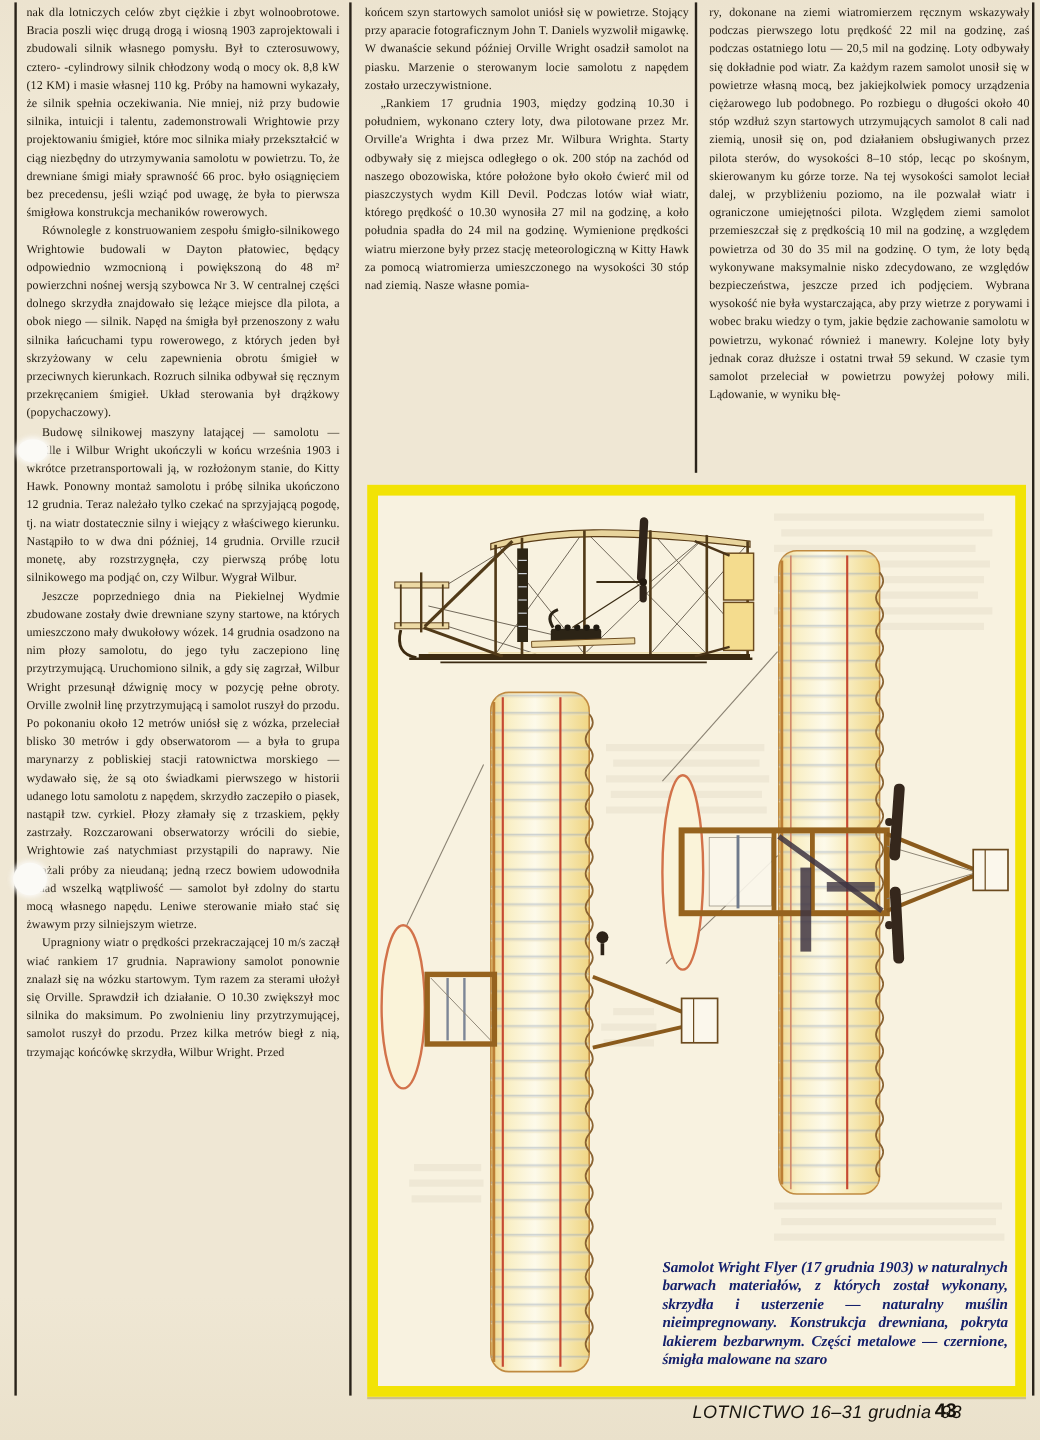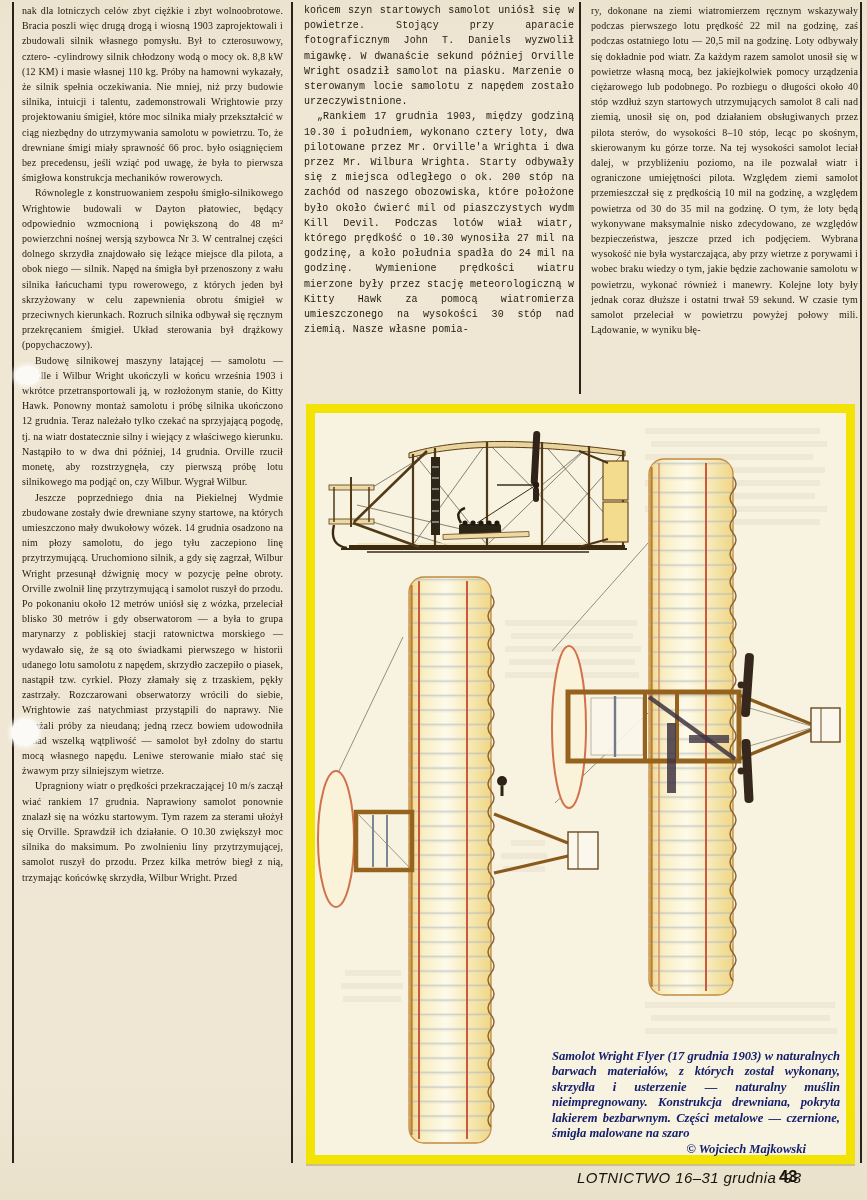--- a/index.html
+++ b/index.html
@@ -15,21 +15,21 @@
   .vrule{position:absolute;width:2px;background:#2a231a;}
   .col{
     position:absolute;top:3px;overflow:hidden;
     font-size:10px;line-height:15.2px;color:#201a10;
     text-align:justify;text-justify:inter-word;
     letter-spacing:.1px;
   }
   .col p{margin:0;padding:0;}
   .col p + p{text-indent:13px;}
   #col1{left:22px;width:261px;height:1160px;}
-  #col2{left:304px;width:270px;height:394px;font-family:Liberation Mono, monospace;}
+  #col2{left:304px;width:270px;height:394px;}
   #col3{left:591px;width:267px;height:394px;}
 
   .hole{position:absolute;background:#fbfaf6;border-radius:50%;
         box-shadow:0 0 4px 2px rgba(251,250,246,.9);}
   #hole1{left:15px;top:366px;width:25px;height:19px;}
   #hole2{left:11px;top:719px;width:28px;height:27px;}
 
   #figure-box{
     position:absolute;left:306px;top:404px;width:549px;height:760px;
     box-sizing:border-box;border:9px solid #f2e305;background:#f8f2e0;
@@ -244,21 +244,20 @@
           <line x1="26" y1="96" x2="92" y2="120" stroke="#513a18" stroke-width="2.6"></line>
           <path d="M7,98 Q2,118 20,121" fill="none" stroke="#3c2a10" stroke-width="2.4"></path>
         </g>
         <line x1="14" y1="122" x2="300" y2="122" stroke="#3a2a12" stroke-width="2"></line>
         <line x1="40" y1="125" x2="262" y2="125" stroke="#3a2a12" stroke-width="1.6"></line>
       </g>
     </svg>
 
     <div id="figure-caption">
       <span>Samolot Wright Flyer (17 grudnia 1903) w naturalnych barwach materiałów, z których został wykonany, skrzydła i usterzenie — naturalny muślin nieimpregnowany. Konstrukcja drewniana, pokryta lakierem bezbarwnym. Części metalowe — czernione, śmigła malowane na szaro</span>
-      <span class="credit">©  Wojciech Majkowski</span>
     </div>
   </div>
 
   <div id="footer">
     <span class="journal">LOTNICTWO 16–31 grudnia '93</span>
     <span class="pagenum">43</span>
   </div>
 
 </div>
 

